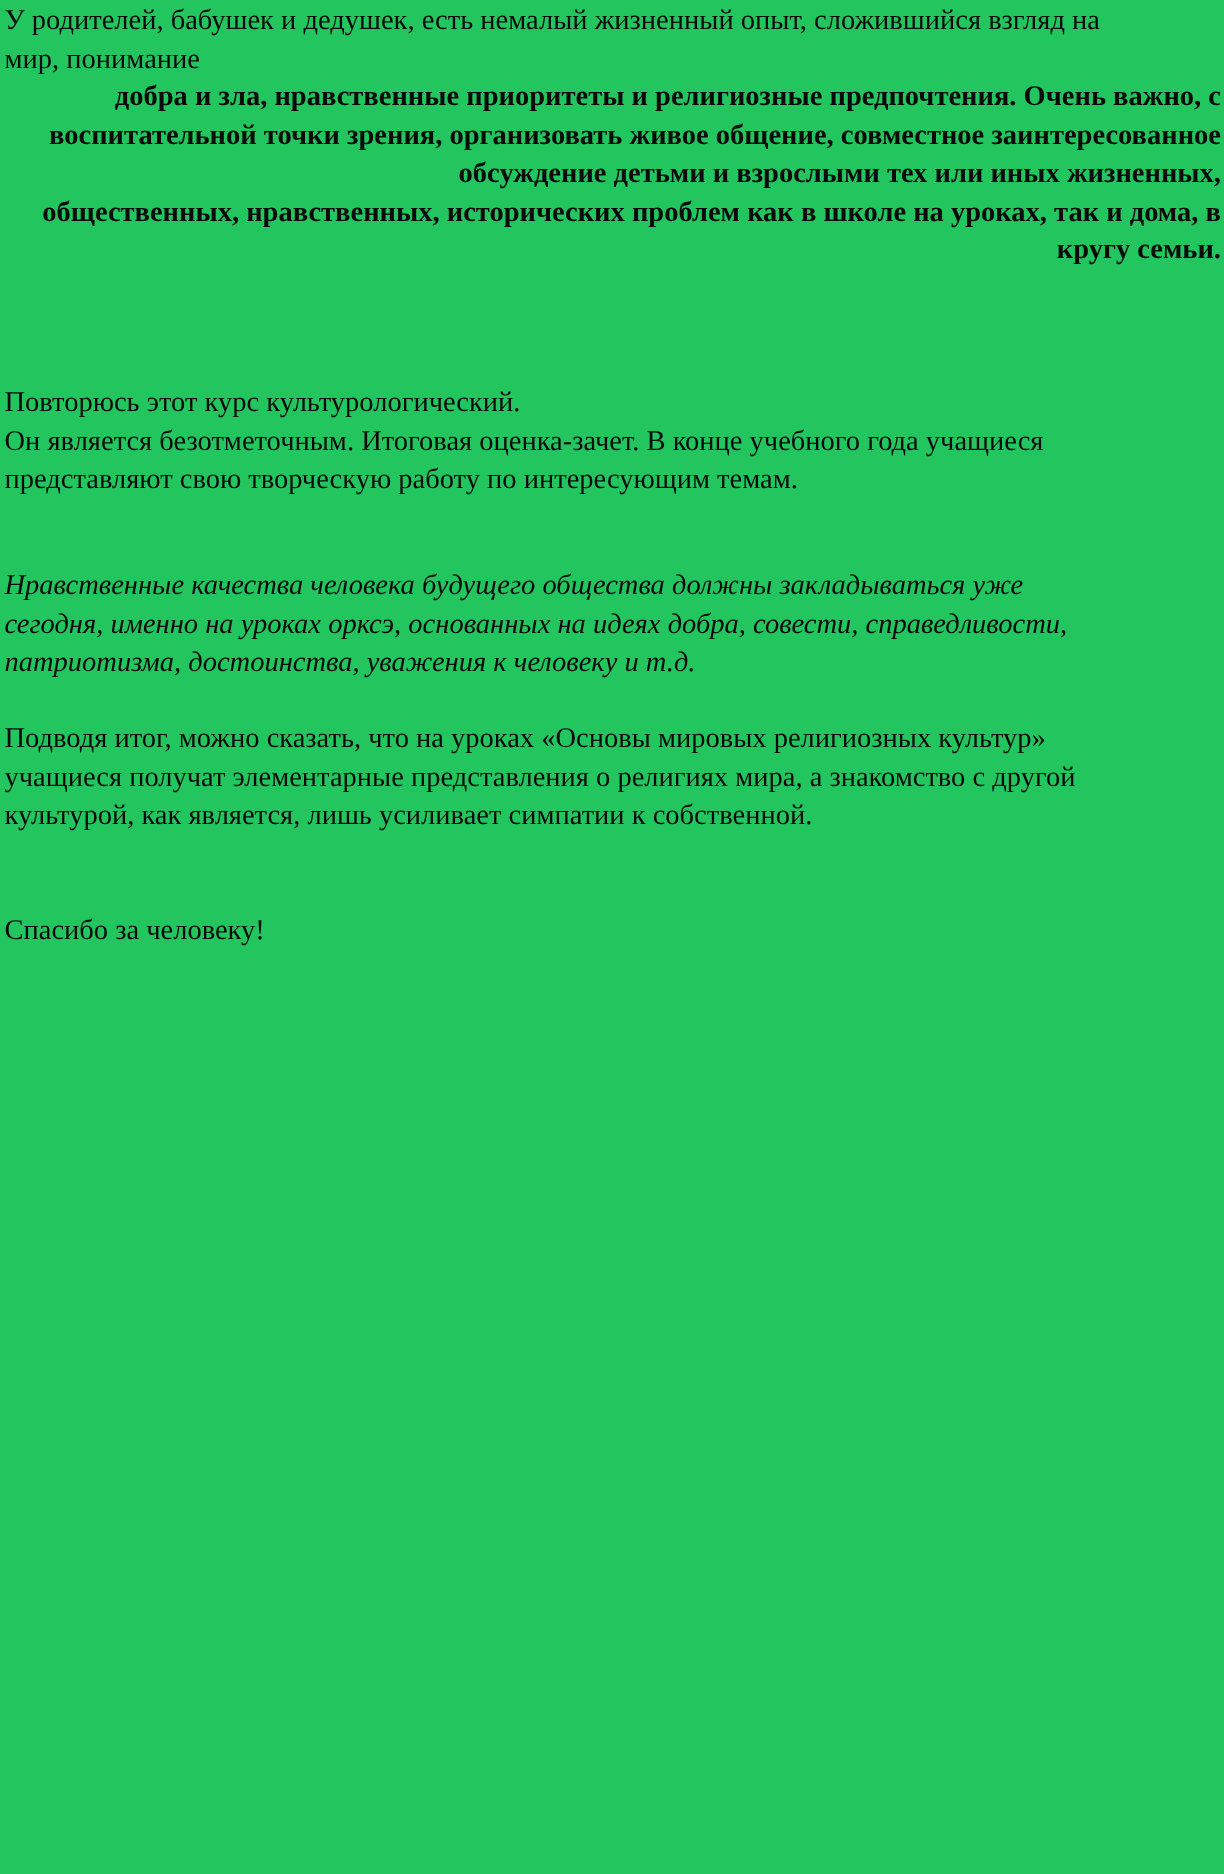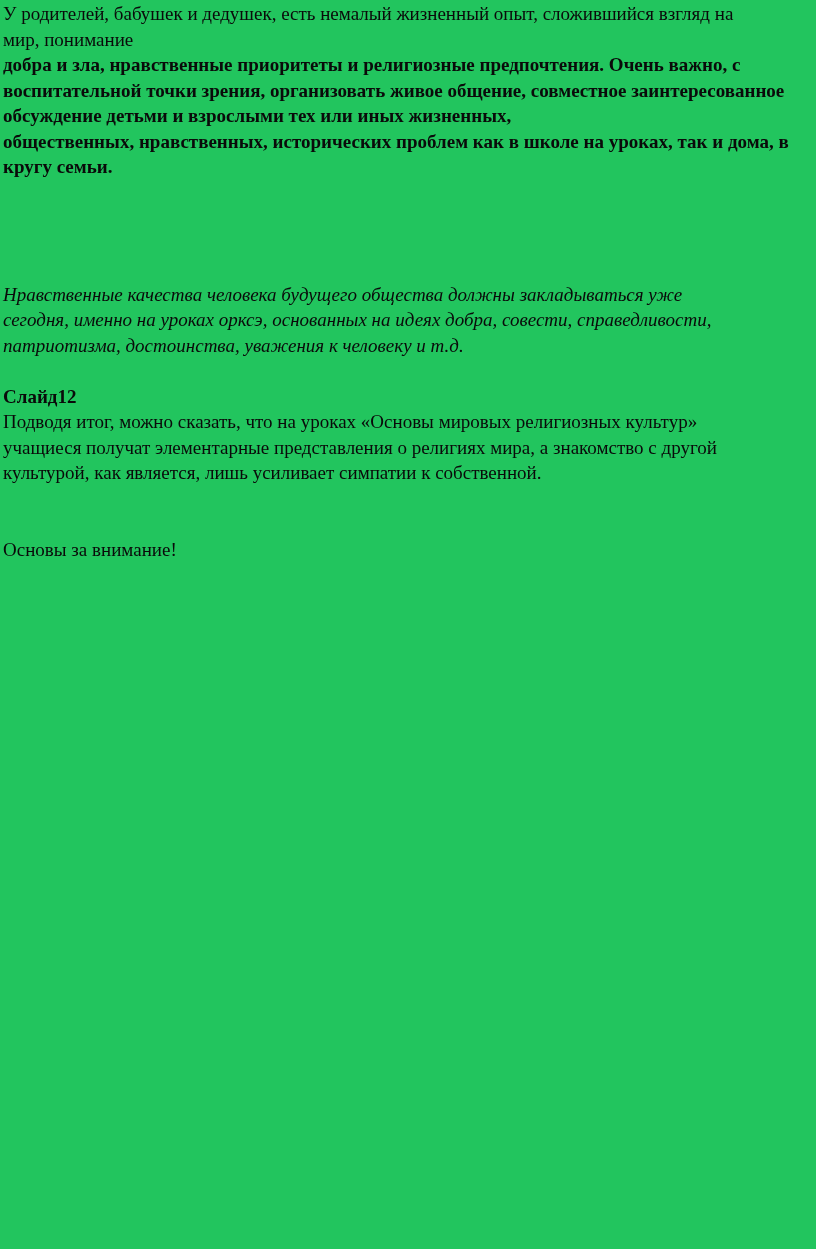--- a/index.html
+++ b/index.html
@@ -17,56 +17,58 @@
     padding: 1px 2px 0 3px;
     font-family: Liberation Serif, serif;
     font-size: 19px;
     line-height: 25.5px;
     color: #0a0a0a;
   }
   .para {
     margin: 0;
     white-space: pre;   
   }
-  .w-bold   { font-weight: 700; }
-  .s-italic { font-style: italic; }
+  .w-bold   { font-weight: 700; text-align: right; }
+  .s-italic { font-style: italic; margin-top: 20px; }
   .gap-3 { height: 76.5px; }  
   .gap-1 { height: 25.5px; }  
 </style>
 </head>
 <body>
 
 <div class="page">
 
   <div class="para">У родителей, бабушек и дедушек, есть немалый жизненный опыт, сложившийся взгляд на
 мир, понимание</div>
 
   <div class="para w-bold">добра и зла, нравственные приоритеты и религиозные предпочтения. Очень важно, с
 воспитательной точки зрения, организовать живое общение, совместное заинтересованное
 обсуждение детьми и взрослыми тех или иных жизненных,
 общественных, нравственных, исторических проблем как в школе на уроках, так и дома, в
 кругу семьи.</div>
 
   <div class="gap-3"></div>
 
+  <div class="para">Повторюсь этот курс культурологический.
+Он является безотметочным. Итоговая оценка-зачет. В конце учебного года учащиеся
+представляют свою творческую работу по интересующим темам.</div>
 
   <div class="gap-1"></div>
 
   <div class="para s-italic">Нравственные качества человека будущего общества должны закладываться уже
 сегодня, именно на уроках орксэ, основанных на идеях добра, совести, справедливости,
 патриотизма, достоинства, уважения к человеку и т.д.</div>
 
   <div class="gap-1"></div>
 
-  <div class="para w-bold">Слайд12</div>
 
   <div class="para">Подводя итог, можно сказать, что на уроках «Основы мировых религиозных культур»
 учащиеся получат элементарные представления о религиях мира, а знакомство с другой
 культурой, как является, лишь усиливает симпатии к собственной.</div>
 
   <div class="gap-1"></div>
 
 
   <div class="gap-1"></div>
 
-  <div class="para">Основы за внимание!</div>
+  <div class="para">Спасибо за человеку!</div>
 
 </div>
 
 </body></html>

